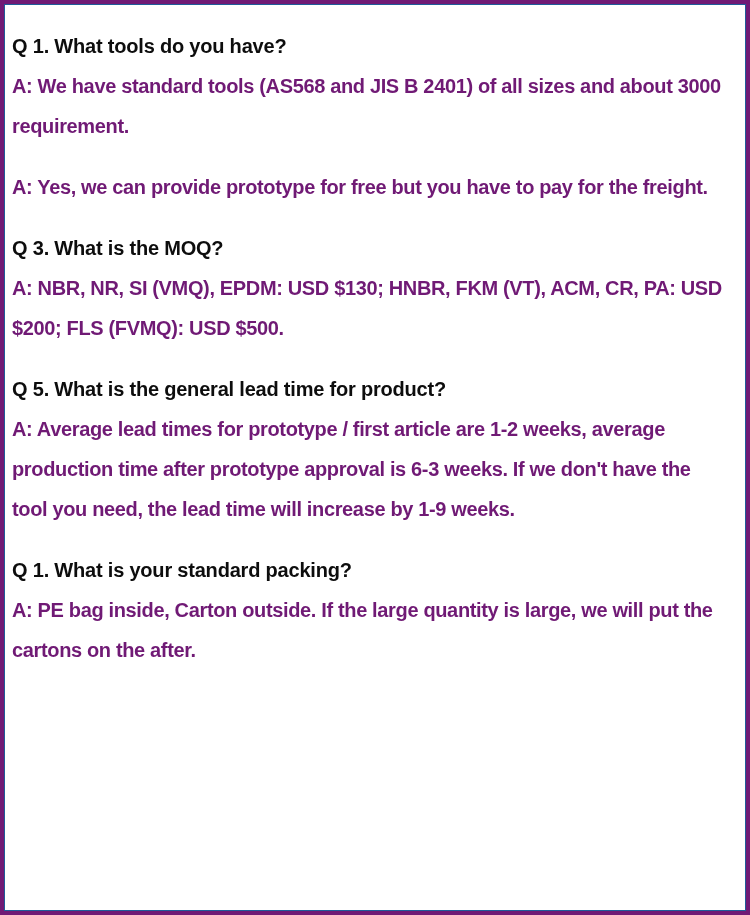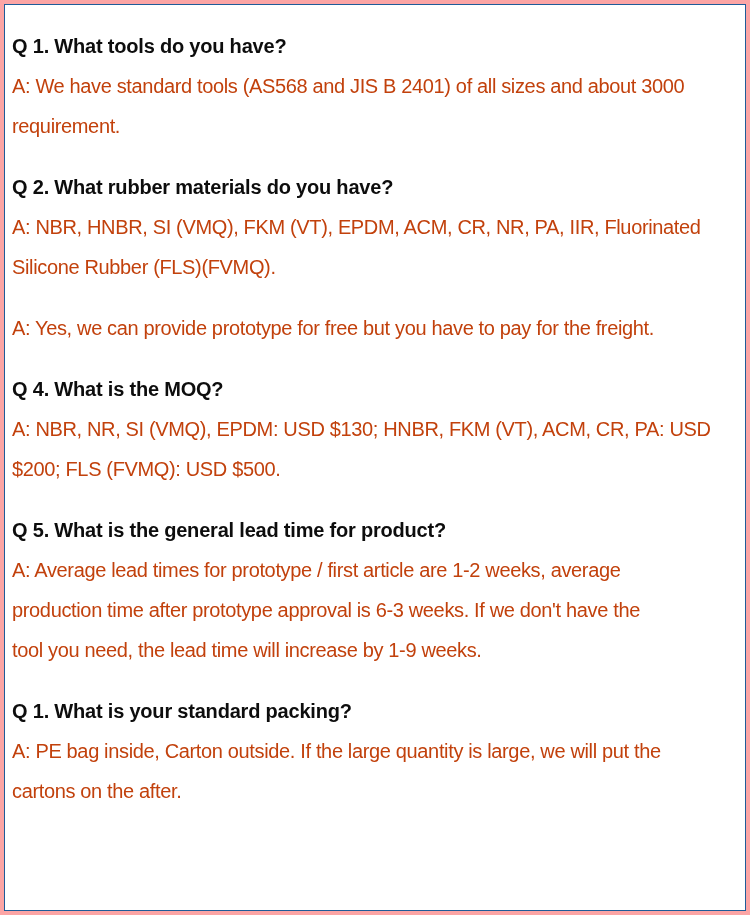--- a/index.html
+++ b/index.html
@@ -6,21 +6,21 @@
     margin: 0;
     padding: 0;
     background: #ffffff;
     font-family: "Liberation Sans", "DejaVu Sans", sans-serif;
   }
   .doc {
     box-sizing: border-box;
     width: 750px;
     height: 915px;
     background: #ffffff;
-    border: 4px solid #fca5a5;
+    border: 4px solid #701a75;
     box-shadow: inset 0 0 0 1px #1F5C99;
     padding: 22px 8px 18px 8px;
     overflow: hidden;
   }
   .faq-item {
     margin: 0 0 21px 0;
   }
   .faq-item:last-child {
     margin-bottom: 0;
   }
@@ -28,49 +28,44 @@
     font-size: 20px;
     line-height: 40px;
     font-weight: bold;
     color: #0d0d0d;
     letter-spacing: -0.2px;
     white-space: nowrap;
   }
   .a-line {
     font-size: 20px;
     line-height: 40px;
-    font-weight: normal;
-    color: #c2410c;
+    font-weight: bold;
+    color: #701a75;
     letter-spacing: -0.35px;
     white-space: nowrap;
   }
 </style>
 </head>
 <body>
 
 <div class="doc">
 
   <div class="faq-item">
     <div class="q">Q 1. What tools do you have?</div>
     <div class="a-line">A: We have standard tools (AS568 and JIS B 2401) of all sizes and about 3000</div>
     <div class="a-line">requirement.</div>
   </div>
 
-  <div class="faq-item">
-    <div class="q">Q 2. What rubber materials do you have?</div>
-    <div class="a-line">A: NBR, HNBR, SI (VMQ), FKM (VT), EPDM, ACM, CR, NR, PA, IIR, Fluorinated</div>
-    <div class="a-line">Silicone Rubber (FLS)(FVMQ).</div>
-  </div>
 
   <div class="faq-item">
     <div class="a-line">A: Yes, we can provide prototype for free but you have to pay for the freight.</div>
   </div>
 
   <div class="faq-item">
-    <div class="q">Q 4. What is the MOQ?</div>
+    <div class="q">Q 3. What is the MOQ?</div>
     <div class="a-line">A: NBR, NR, SI (VMQ), EPDM: USD $130; HNBR, FKM (VT), ACM, CR, PA: USD</div>
     <div class="a-line">$200; FLS (FVMQ): USD $500.</div>
   </div>
 
   <div class="faq-item">
     <div class="q">Q 5. What is the general lead time for product?</div>
     <div class="a-line">A: Average lead times for prototype / first article are 1-2 weeks, average</div>
     <div class="a-line">production time after prototype approval is 6-3 weeks. If we don't have the</div>
     <div class="a-line">tool you need, the lead time will increase by 1-9 weeks.</div>
   </div>

